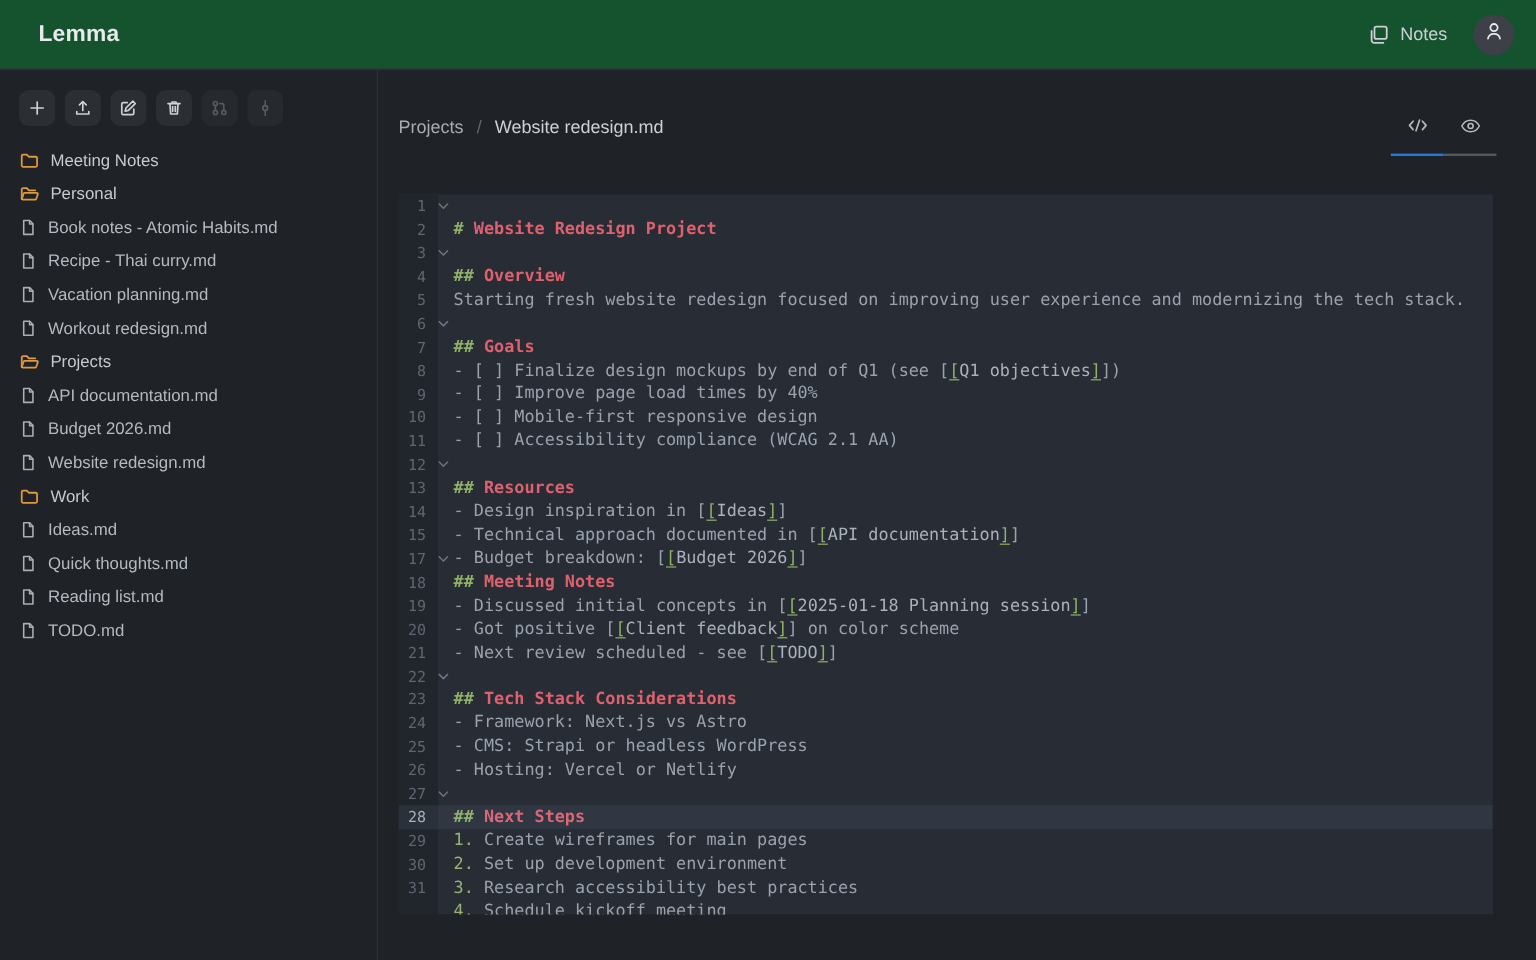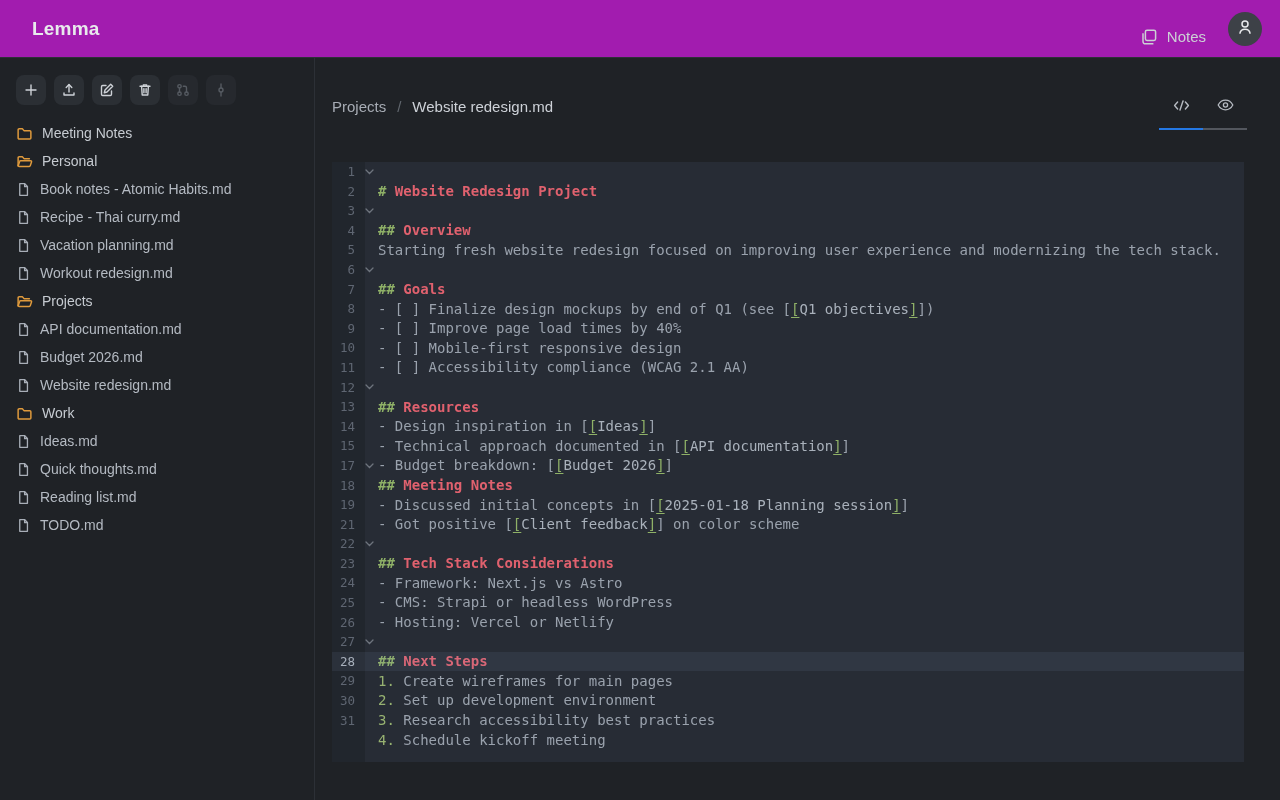--- a/index.html
+++ b/index.html
@@ -1,23 +1,23 @@
 <!DOCTYPE html>
 <html><head>
 <meta charset="utf-8">
 <style>
   * { margin:0; padding:0; box-sizing:border-box; }
   html,body { width:1280px; height:800px; overflow:hidden; background:#1f2226;
               font-family:"Liberation Sans", sans-serif; }
 
   
   .topbar { height:58px; display:flex; align-items:center; justify-content:space-between;
-            padding:0 18px 0 32px; border-bottom:1px solid #2c3036; background:#a21caf; }
+            padding:0 18px 0 32px; border-bottom:1px solid #2c3036; background:#14532d; }
   .app-title { font-size:19px; font-weight:700; color:#e8eaec; letter-spacing:.2px; }
-  .topbar-right { display:flex; align-items:flex-end; gap:22px; }
+  .topbar-right { display:flex; align-items:center; gap:22px; }
   .notes-btn { display:flex; align-items:center; gap:9px; color:#ccd0d5; font-size:15px; cursor:pointer; }
   .notes-btn svg { display:block; }
   .avatar { width:34px; height:34px; border-radius:50%; background:#3d4147;
             display:flex; align-items:center; justify-content:center; cursor:pointer; }
 
   
   .body { display:flex; height:742px; }
   .sidebar { width:315px; border-right:1px solid #2c3036; padding-top:17px; flex:none; }
   .main { flex:1; position:relative; }
 
@@ -436,20 +436,25 @@
             <span class="ln">18</span>
             <span class="fold"></span>
             <span class="code"><span class="tok-text">- Discussed initial concepts in [</span><span class="tok-lbr">[</span><span class="tok-link">2025-01-18 Planning session</span><span class="tok-lbr">]</span><span class="tok-text">]</span></span>
           </div>
           <div class="row">
             <span class="ln">19</span>
             <span class="fold"></span>
             <span class="code"><span class="tok-text">- Got positive [</span><span class="tok-lbr">[</span><span class="tok-link">Client feedback</span><span class="tok-lbr">]</span><span class="tok-text">] on color scheme</span></span>
           </div>
           <div class="row">
+            <span class="ln">20</span>
+            <span class="fold"></span>
+            <span class="code"><span class="tok-text">- Next review scheduled - see [</span><span class="tok-lbr">[</span><span class="tok-link">TODO</span><span class="tok-lbr">]</span><span class="tok-text">]</span></span>
+          </div>
+          <div class="row">
             <span class="ln">21</span>
             <span class="fold"></span>
             <span class="code"></span>
           </div>
           <div class="row">
             <span class="ln">22</span>
             <span class="fold">
               <svg width="9" height="6" viewBox="0 0 9 6" fill="none" stroke="#6e747d" stroke-width="1.3" stroke-linecap="round">
                 <polyline points="1,1 4.5,4.5 8,1"></polyline>
               </svg>

